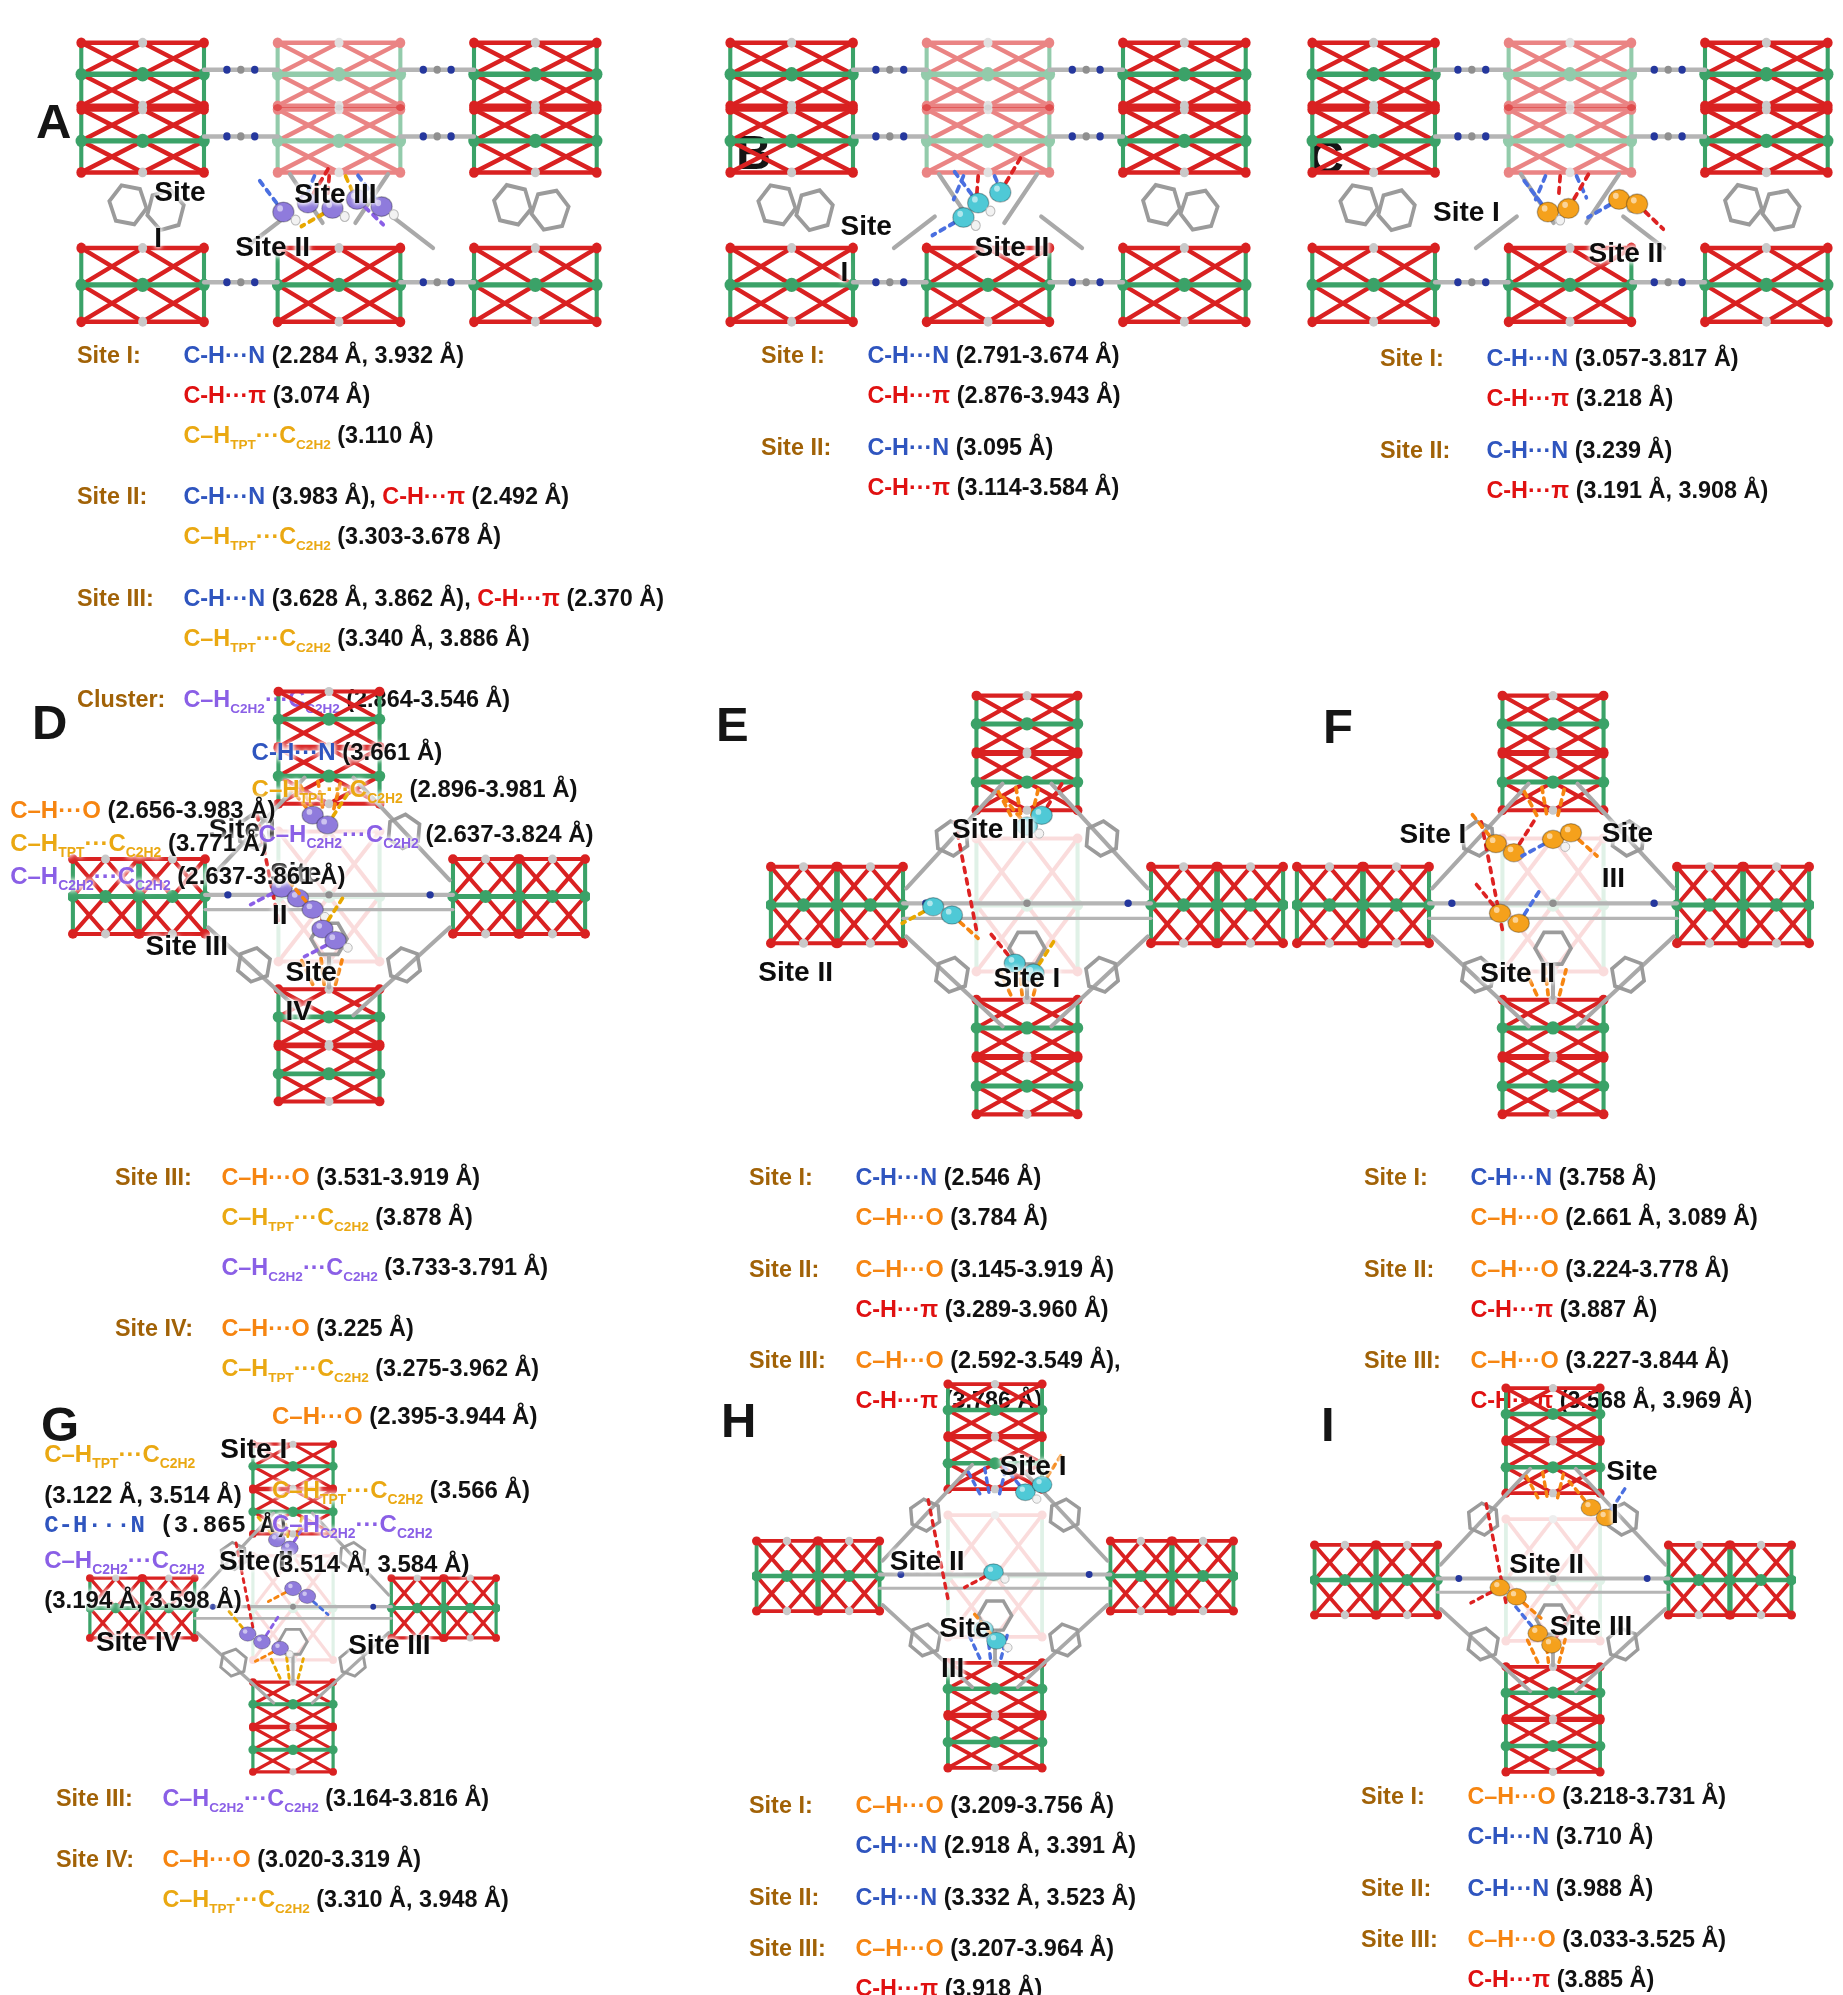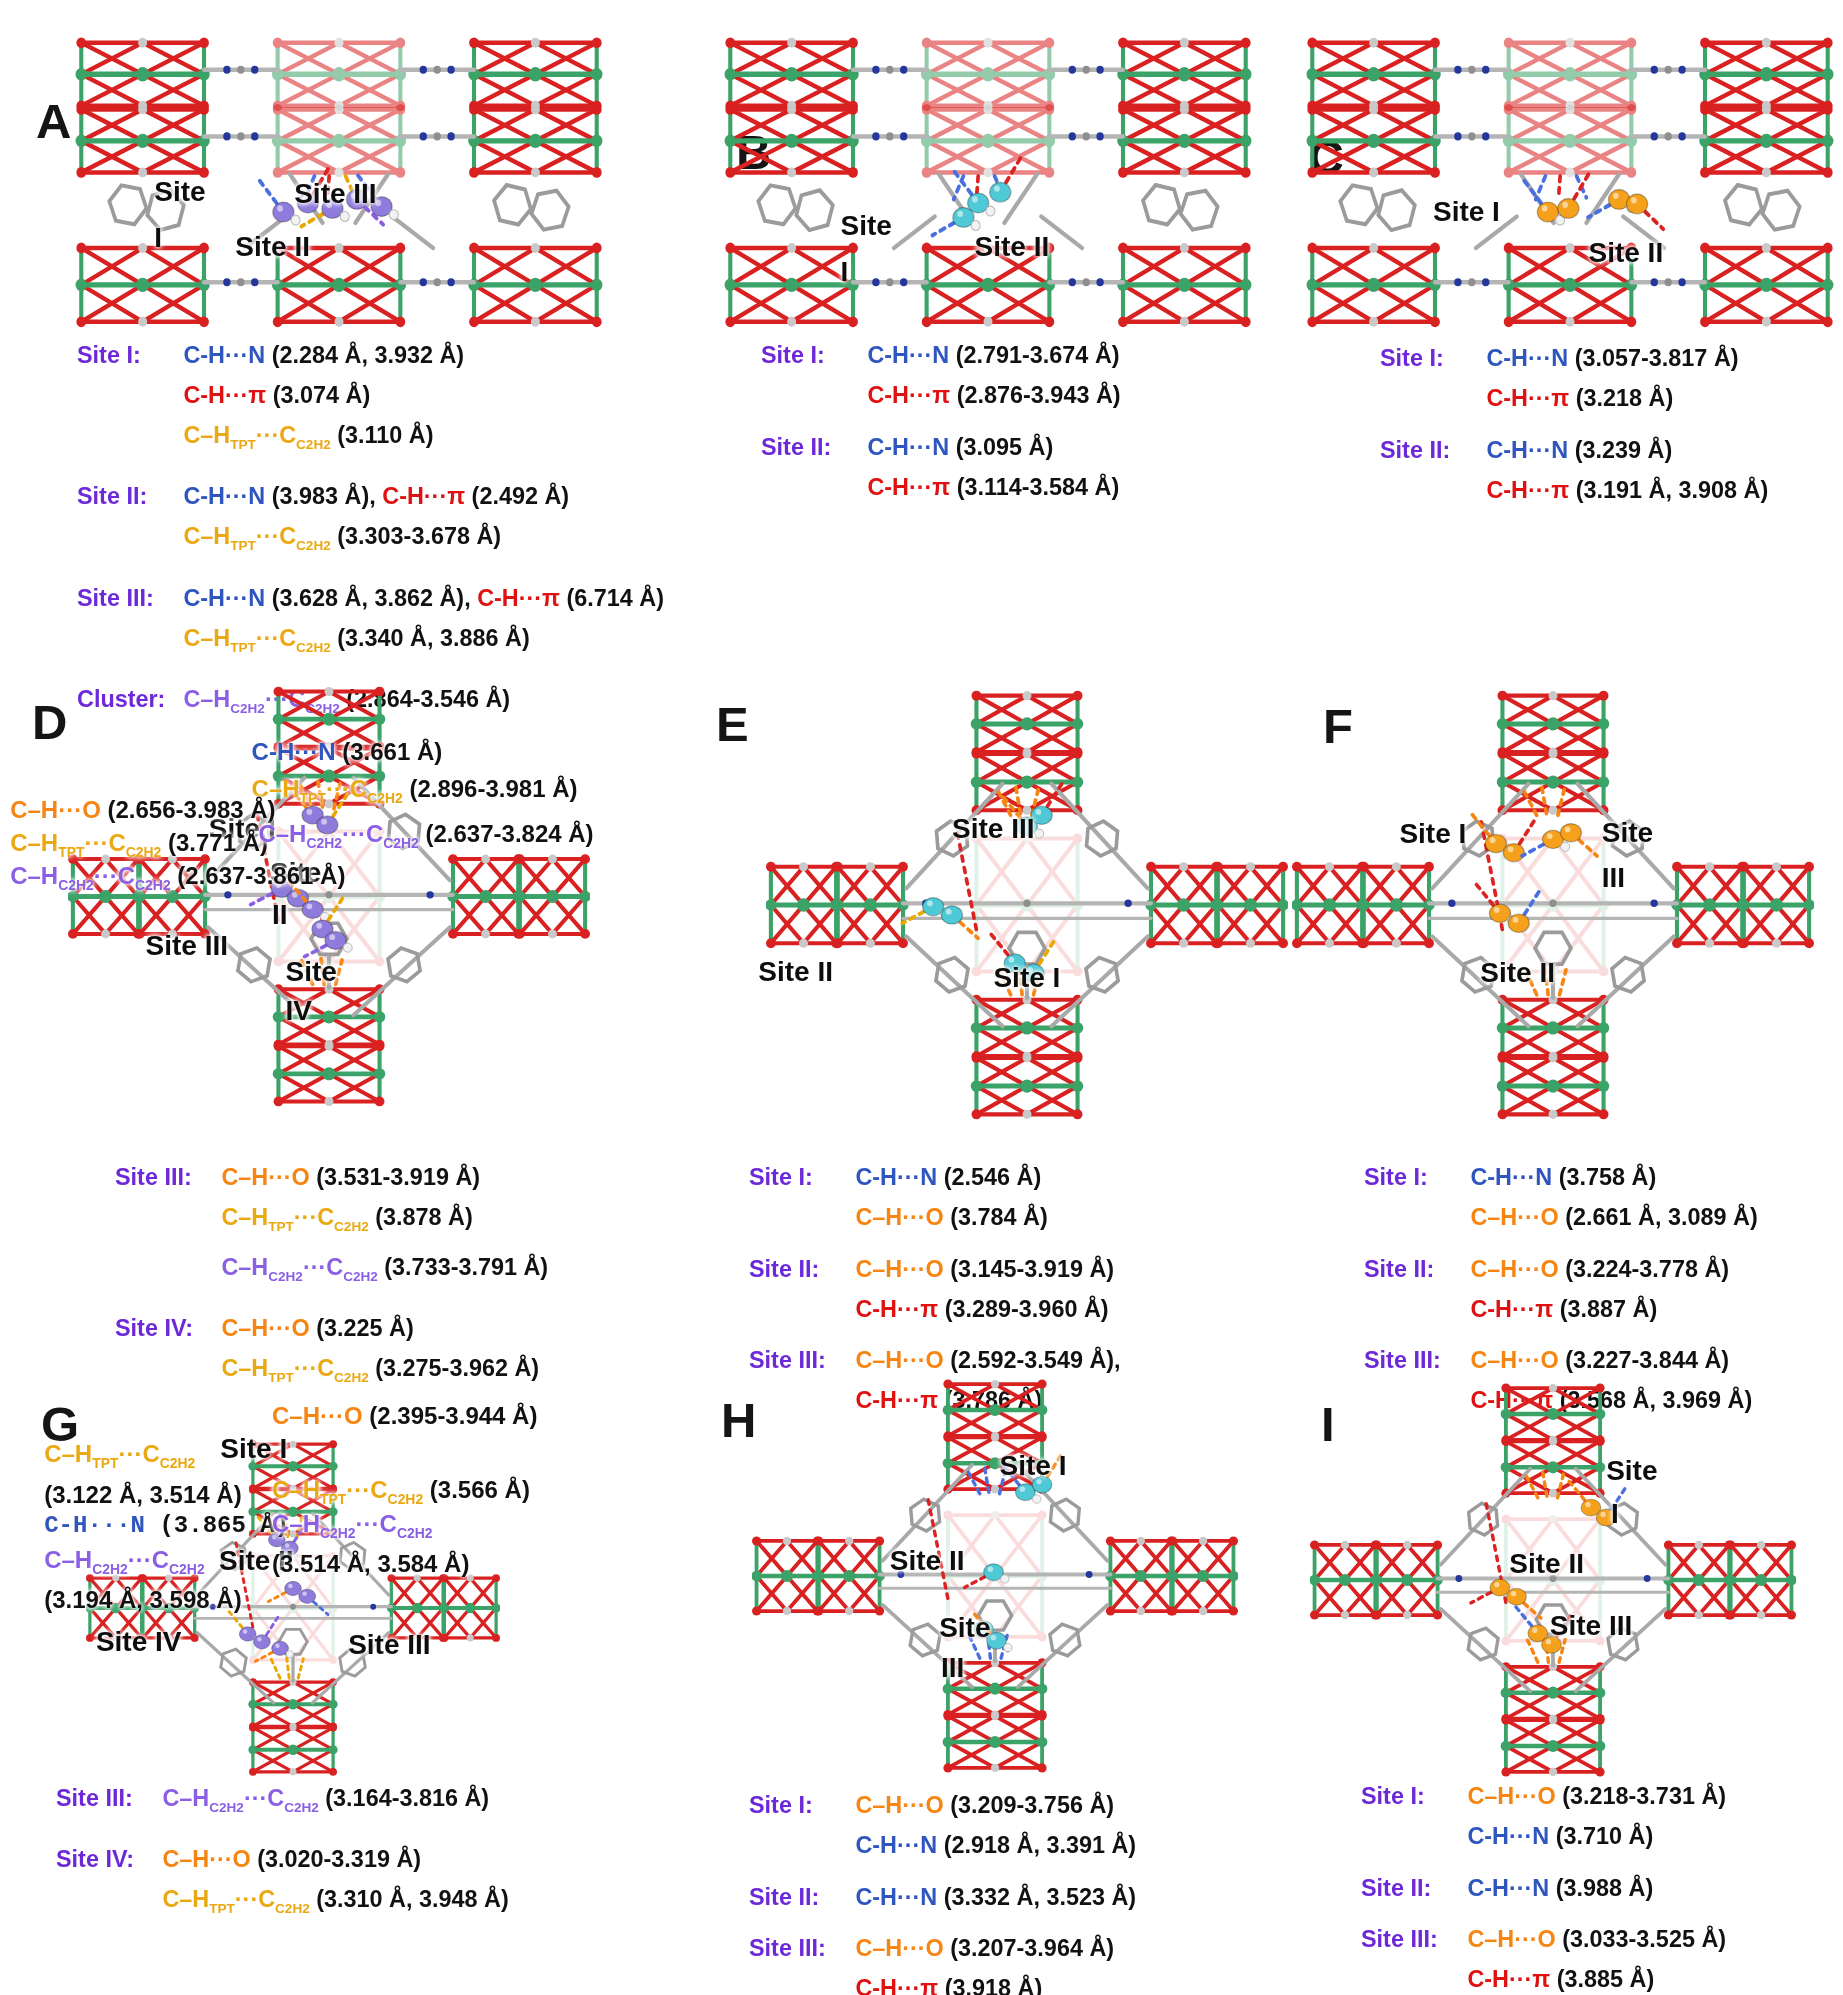--- a/index.html
+++ b/index.html
@@ -9,21 +9,21 @@
   .panel-letter{position:absolute;font-size:49px;font-weight:700;color:#151515;line-height:1}
   .struct{position:absolute}
   .struct svg{position:absolute}
   .struct-label{position:absolute;font-size:28px;font-weight:700;color:#0d0d0d;white-space:nowrap;
                 text-shadow:0 0 4.5px #fff,0 0 4.5px #fff,0 0 7.2px #fff}
   .ann{position:absolute;font-size:24px;font-weight:700;line-height:31px;white-space:nowrap;
        text-shadow:0 0 4.5px #fff,0 0 4.5px #fff,0 0 7.2px #fff}
   .ann.wrap{white-space:normal}
   .sites{position:absolute;font-size:23.4px;font-weight:700;line-height:40px;white-space:nowrap}
   .site-row{display:flex;margin-bottom:11.7px}
-  .site-label{min-width:101px;padding-right:5.4px;color:#6d28d9}
+  .site-label{min-width:101px;padding-right:5.4px;color:#a16207}
   .bond-line{white-space:nowrap}
   .bond-value{color:#111}
   sub{font-size:.58em}
 </style>
 </head>
 <body>
 
 <main class="page">
   <div id="panels">
       <section class="panel" style="left:0px;top:0px;width:680px;height:671px">
@@ -299,21 +299,21 @@
           <div class="site-row">
       <div class="site-label">Site II:</div>
       <div class="site-lines">
               <div class="bond-line"><span class="bond-formula" style="color:#2f55bf">C-H···N</span><span class="bond-value"> (3.983 Å), </span><span class="bond-formula" style="color:#e01111">C-H···π</span><span class="bond-value"> (2.492 Å)</span></div>
               <div class="bond-line"><span class="bond-formula" style="color:#eaa812">C–H<sub>TPT</sub>···C<sub>C2H2</sub></span><span class="bond-value"> (3.303-3.678 Å)</span></div>
             </div>
           </div>
           <div class="site-row">
       <div class="site-label">Site III:</div>
       <div class="site-lines">
-              <div class="bond-line"><span class="bond-formula" style="color:#2f55bf">C-H···N</span><span class="bond-value"> (3.628 Å, 3.862 Å), </span><span class="bond-formula" style="color:#e01111">C-H···π</span><span class="bond-value"> (6.714 Å)</span></div>
+              <div class="bond-line"><span class="bond-formula" style="color:#2f55bf">C-H···N</span><span class="bond-value"> (3.628 Å, 3.862 Å), </span><span class="bond-formula" style="color:#e01111">C-H···π</span><span class="bond-value"> (2.370 Å)</span></div>
               <div class="bond-line"><span class="bond-formula" style="color:#eaa812">C–H<sub>TPT</sub>···C<sub>C2H2</sub></span><span class="bond-value"> (3.340 Å, 3.886 Å)</span></div>
             </div>
           </div>
           <div class="site-row">
       <div class="site-label">Cluster:</div>
       <div class="site-lines">
               <div class="bond-line"><span class="bond-formula" style="color:#8a5fe6">C–H<sub>C2H2</sub>···C<sub>C2H2</sub></span><span class="bond-value"> (2.864-3.546 Å)</span></div>
             </div>
           </div>
         </div>

